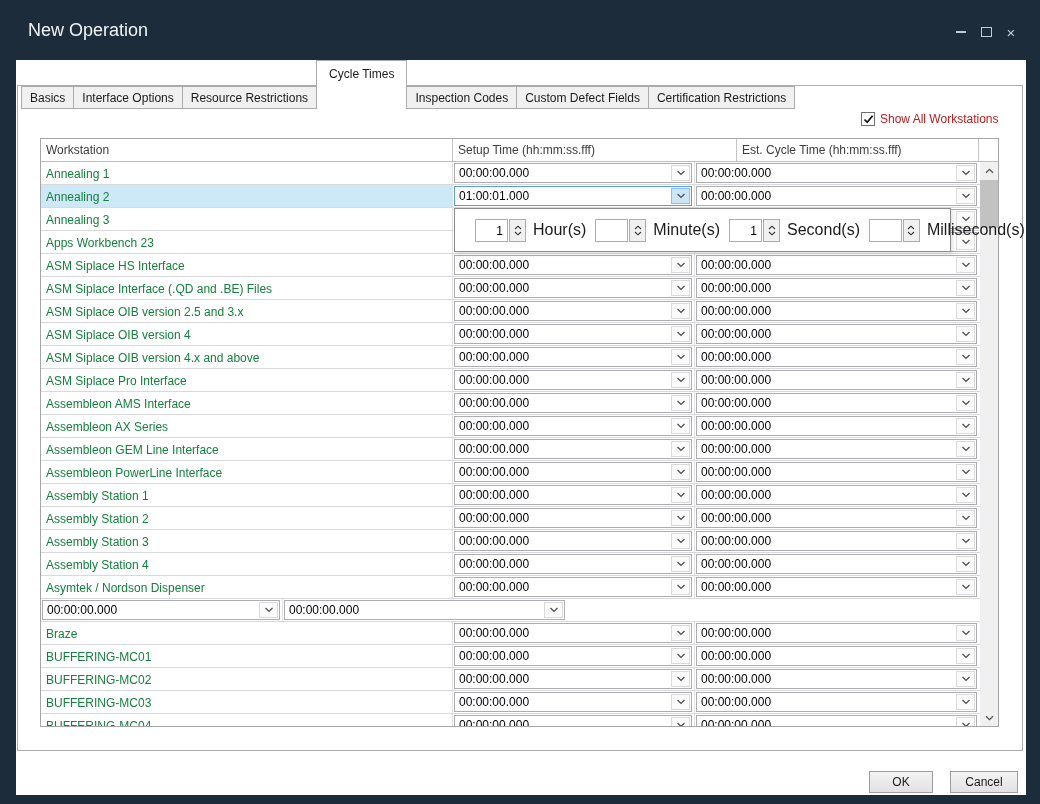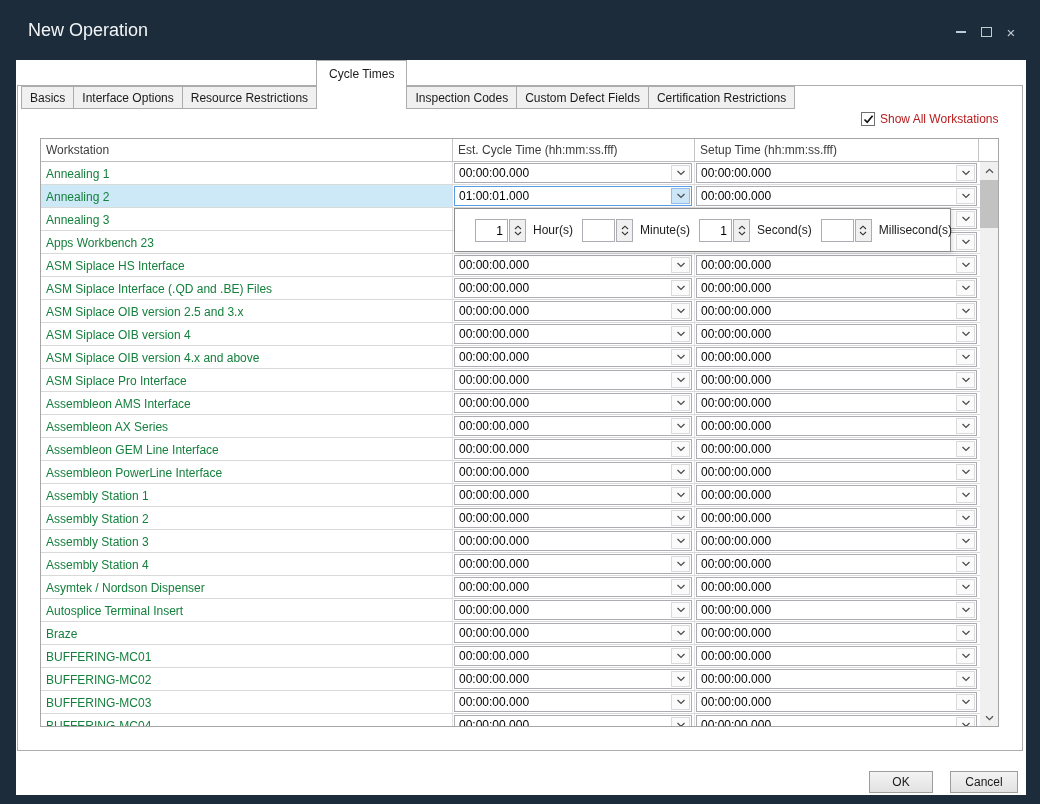--- a/index.html
+++ b/index.html
@@ -56,21 +56,21 @@
   
   .popup{position:absolute;left:438px;top:148px;width:497px;height:44px;box-sizing:border-box;
     background:#fff;border:1px solid #8c8c8c;z-index:10;display:flex;align-items:center;
     padding-left:20px;box-shadow:2px 2px 4px rgba(0,0,0,0.12);}
   .spin-group{display:flex;align-items:center;margin-right:9px;}
   .spin{display:flex;align-items:center;}
   .spin-val{box-sizing:border-box;width:33px;height:23px;border:1px solid #abadb3;background:#fff;
     font-size:12px;text-align:right;padding:4px 4px 0 0;}
   .spin-btn{box-sizing:border-box;width:17px;height:23px;border:1px solid #abadb3;margin-left:1px;
     background:#f0f0f0;display:flex;flex-direction:column;align-items:center;justify-content:center;gap:1px;}
-  .spin-label{font-size:12px;color:#1a1a1a;margin-left:7px;white-space:nowrap;}
+  .spin-label{font-size:16px;color:#1a1a1a;margin-left:7px;white-space:nowrap;}
   
   .btn{position:absolute;top:711px;height:22px;box-sizing:border-box;
     background:linear-gradient(#f3f3f3,#e2e2e2);border:1px solid #9d9d9d;
     font-size:12px;color:#1a1a1a;display:flex;align-items:center;justify-content:center;}
   .btn-ok{left:853px;width:64px;text-align:right;}
   .btn-cancel{left:934px;width:68px;}
 </style>
 </head>
 <body>
 
@@ -113,22 +113,22 @@
       <svg width="11" height="11" viewBox="0 0 11 11">
           <path d="M1.5 5.5 L4.2 8.3 L9.6 1.7" fill="none" stroke="#111" stroke-width="1.7"></path>
         </svg>
     </span>
     <span class="cb-label">Show All Workstations</span>
   </div>
 
   <div class="table">
     <div class="thead">
       <div class="th w1">Workstation</div>
+      <div class="th w3">Setup Time (hh:mm:ss.fff)</div>
       <div class="th w2">Est. Cycle Time (hh:mm:ss.fff)</div>
-      <div class="th w3">Setup Time (hh:mm:ss.fff)</div>
       <div class="th fill"></div>
     </div>
 
     <div class="tbody">
 
         <div class="trow">
           <div class="cell ws">Annealing 1</div>
           <div class="cell c-cycle">
             <div class="combo">
               <span class="combo-val">00:00:00.000</span>
@@ -577,21 +577,20 @@
               <span class="combo-btn">
                 <svg width="10" height="6" viewBox="0 0 10 6">
                   <path d="M1.5 1 L5 4.4 L8.5 1" fill="none" stroke="#4d4d4d" stroke-width="1.3"></path>
                 </svg>
               </span>
             </div>
           </div>
         </div>
 
         <div class="trow">
-          <div class="cell ws">Autosplice Terminal Insert</div>
           <div class="cell c-cycle">
             <div class="combo">
               <span class="combo-val">00:00:00.000</span>
               <span class="combo-btn">
                 <svg width="10" height="6" viewBox="0 0 10 6">
                   <path d="M1.5 1 L5 4.4 L8.5 1" fill="none" stroke="#4d4d4d" stroke-width="1.3"></path>
                 </svg>
               </span>
             </div>
           </div>

